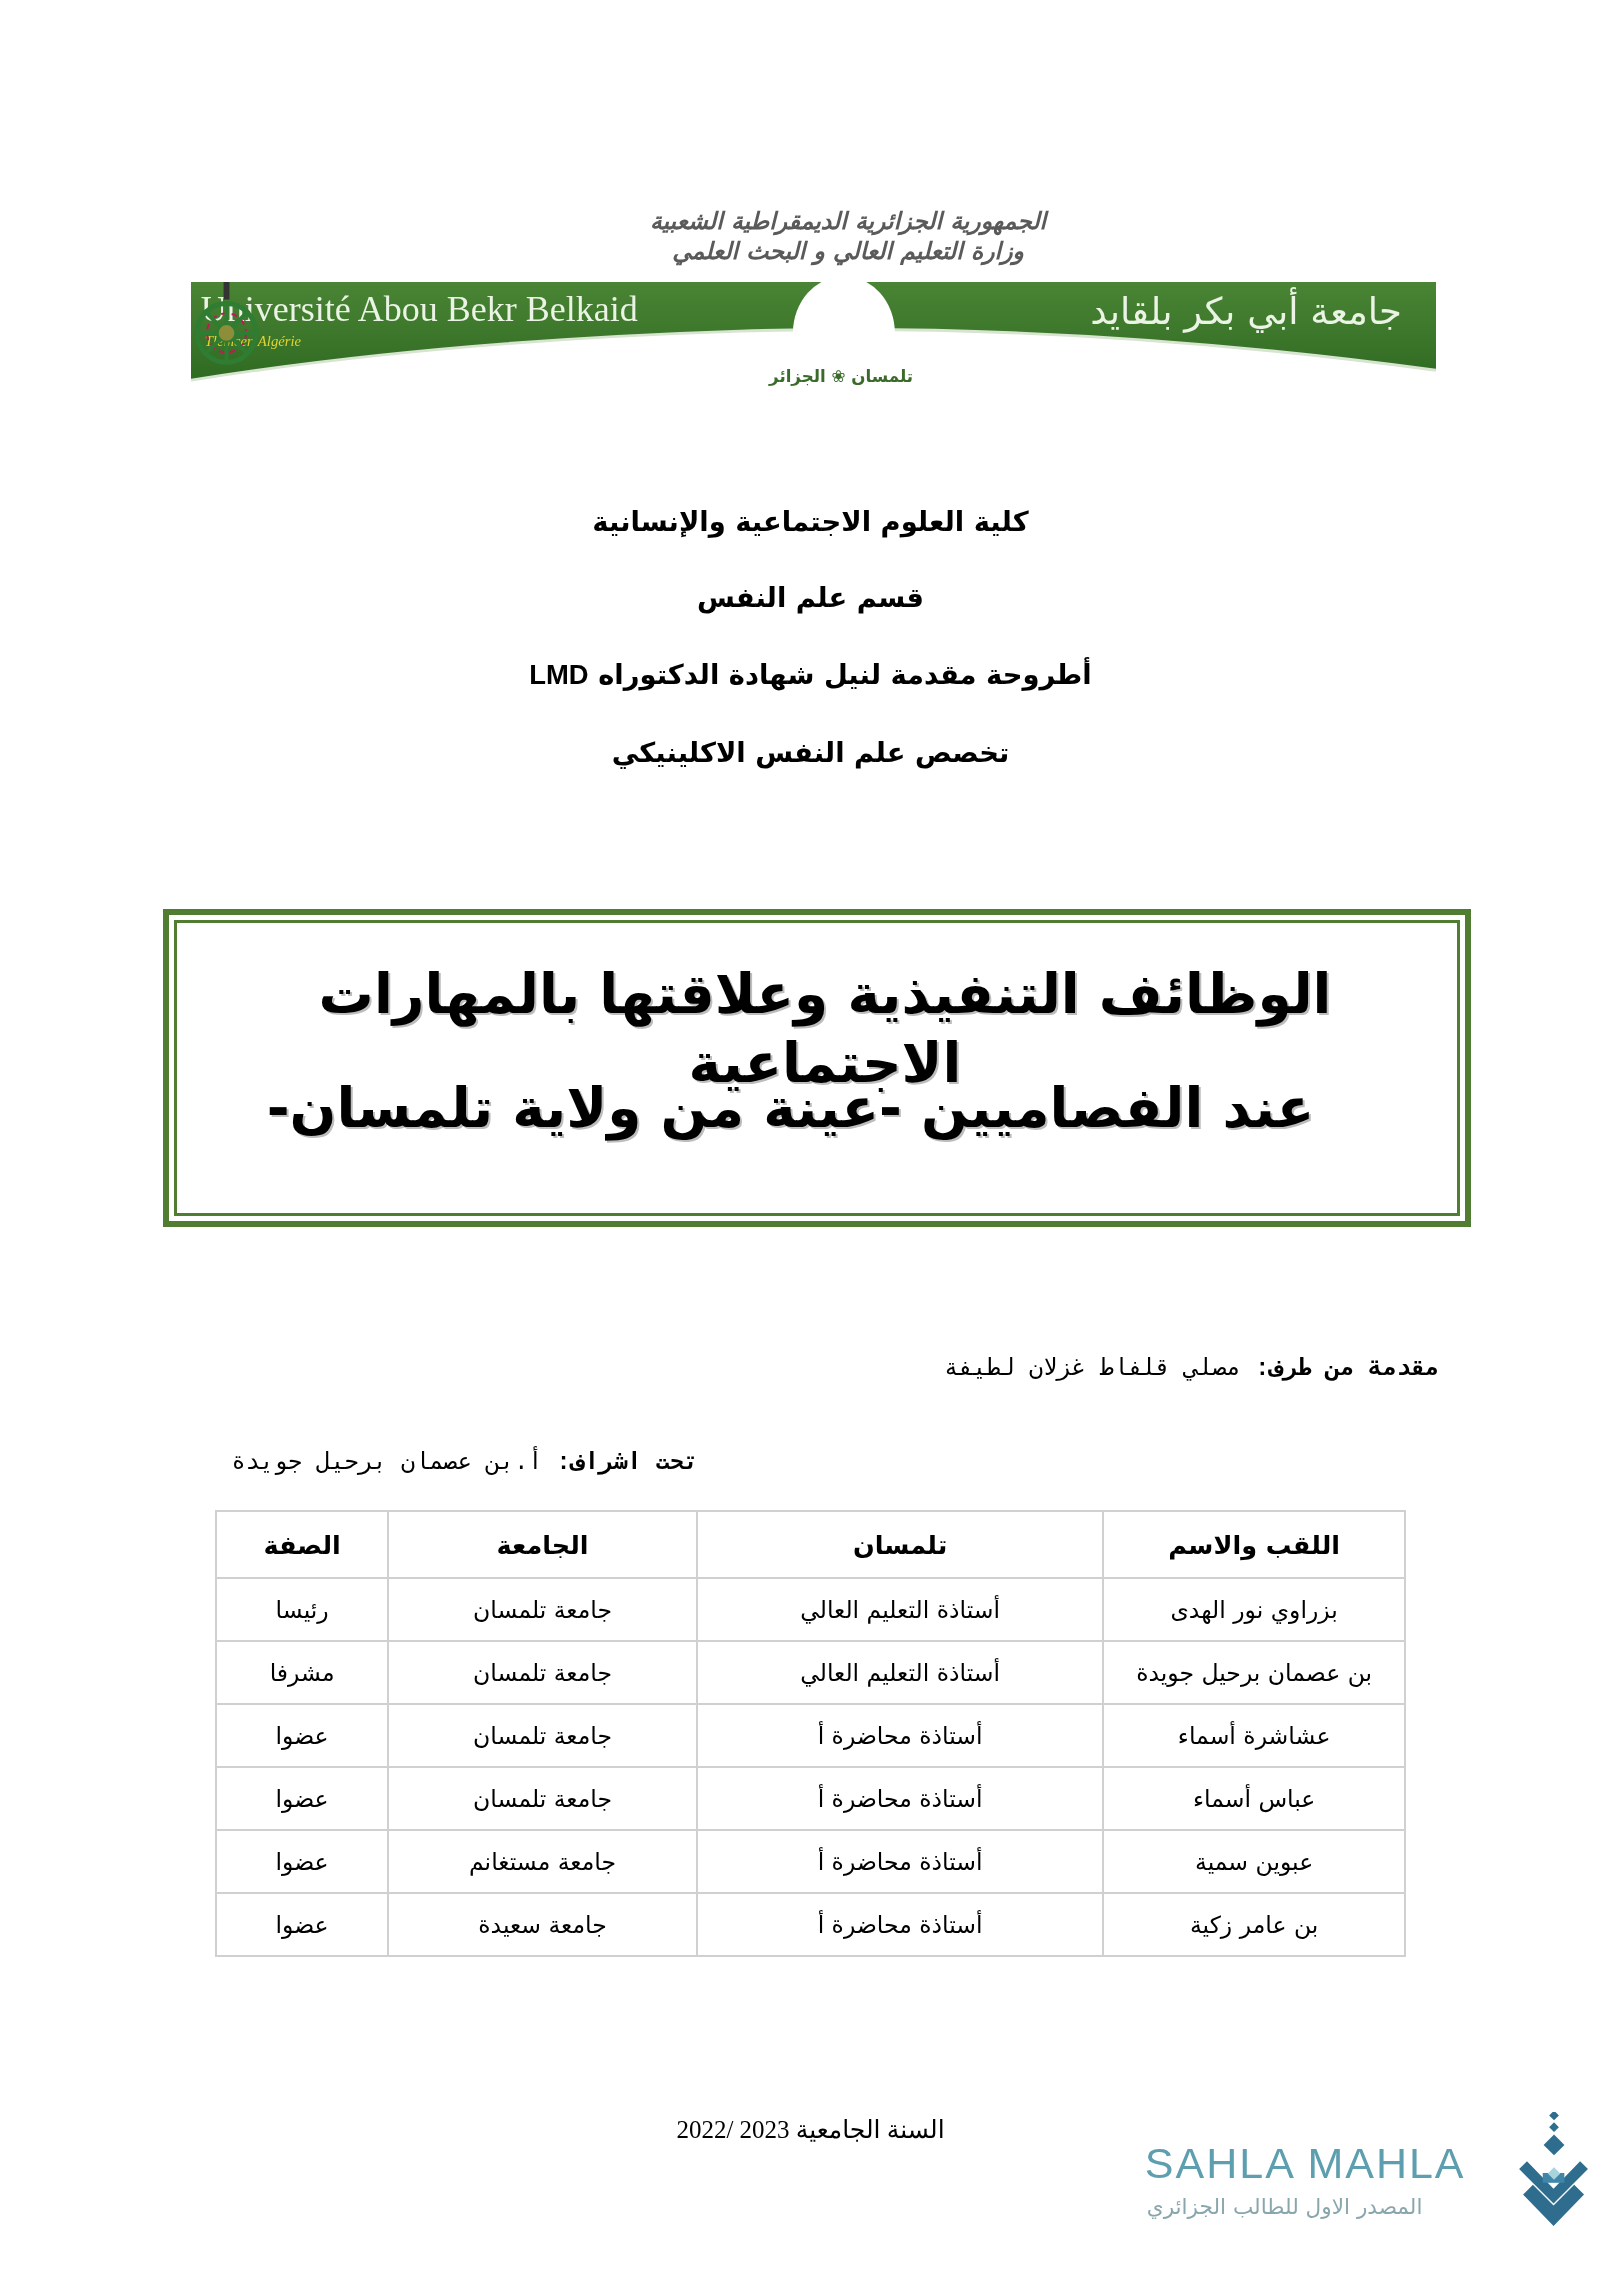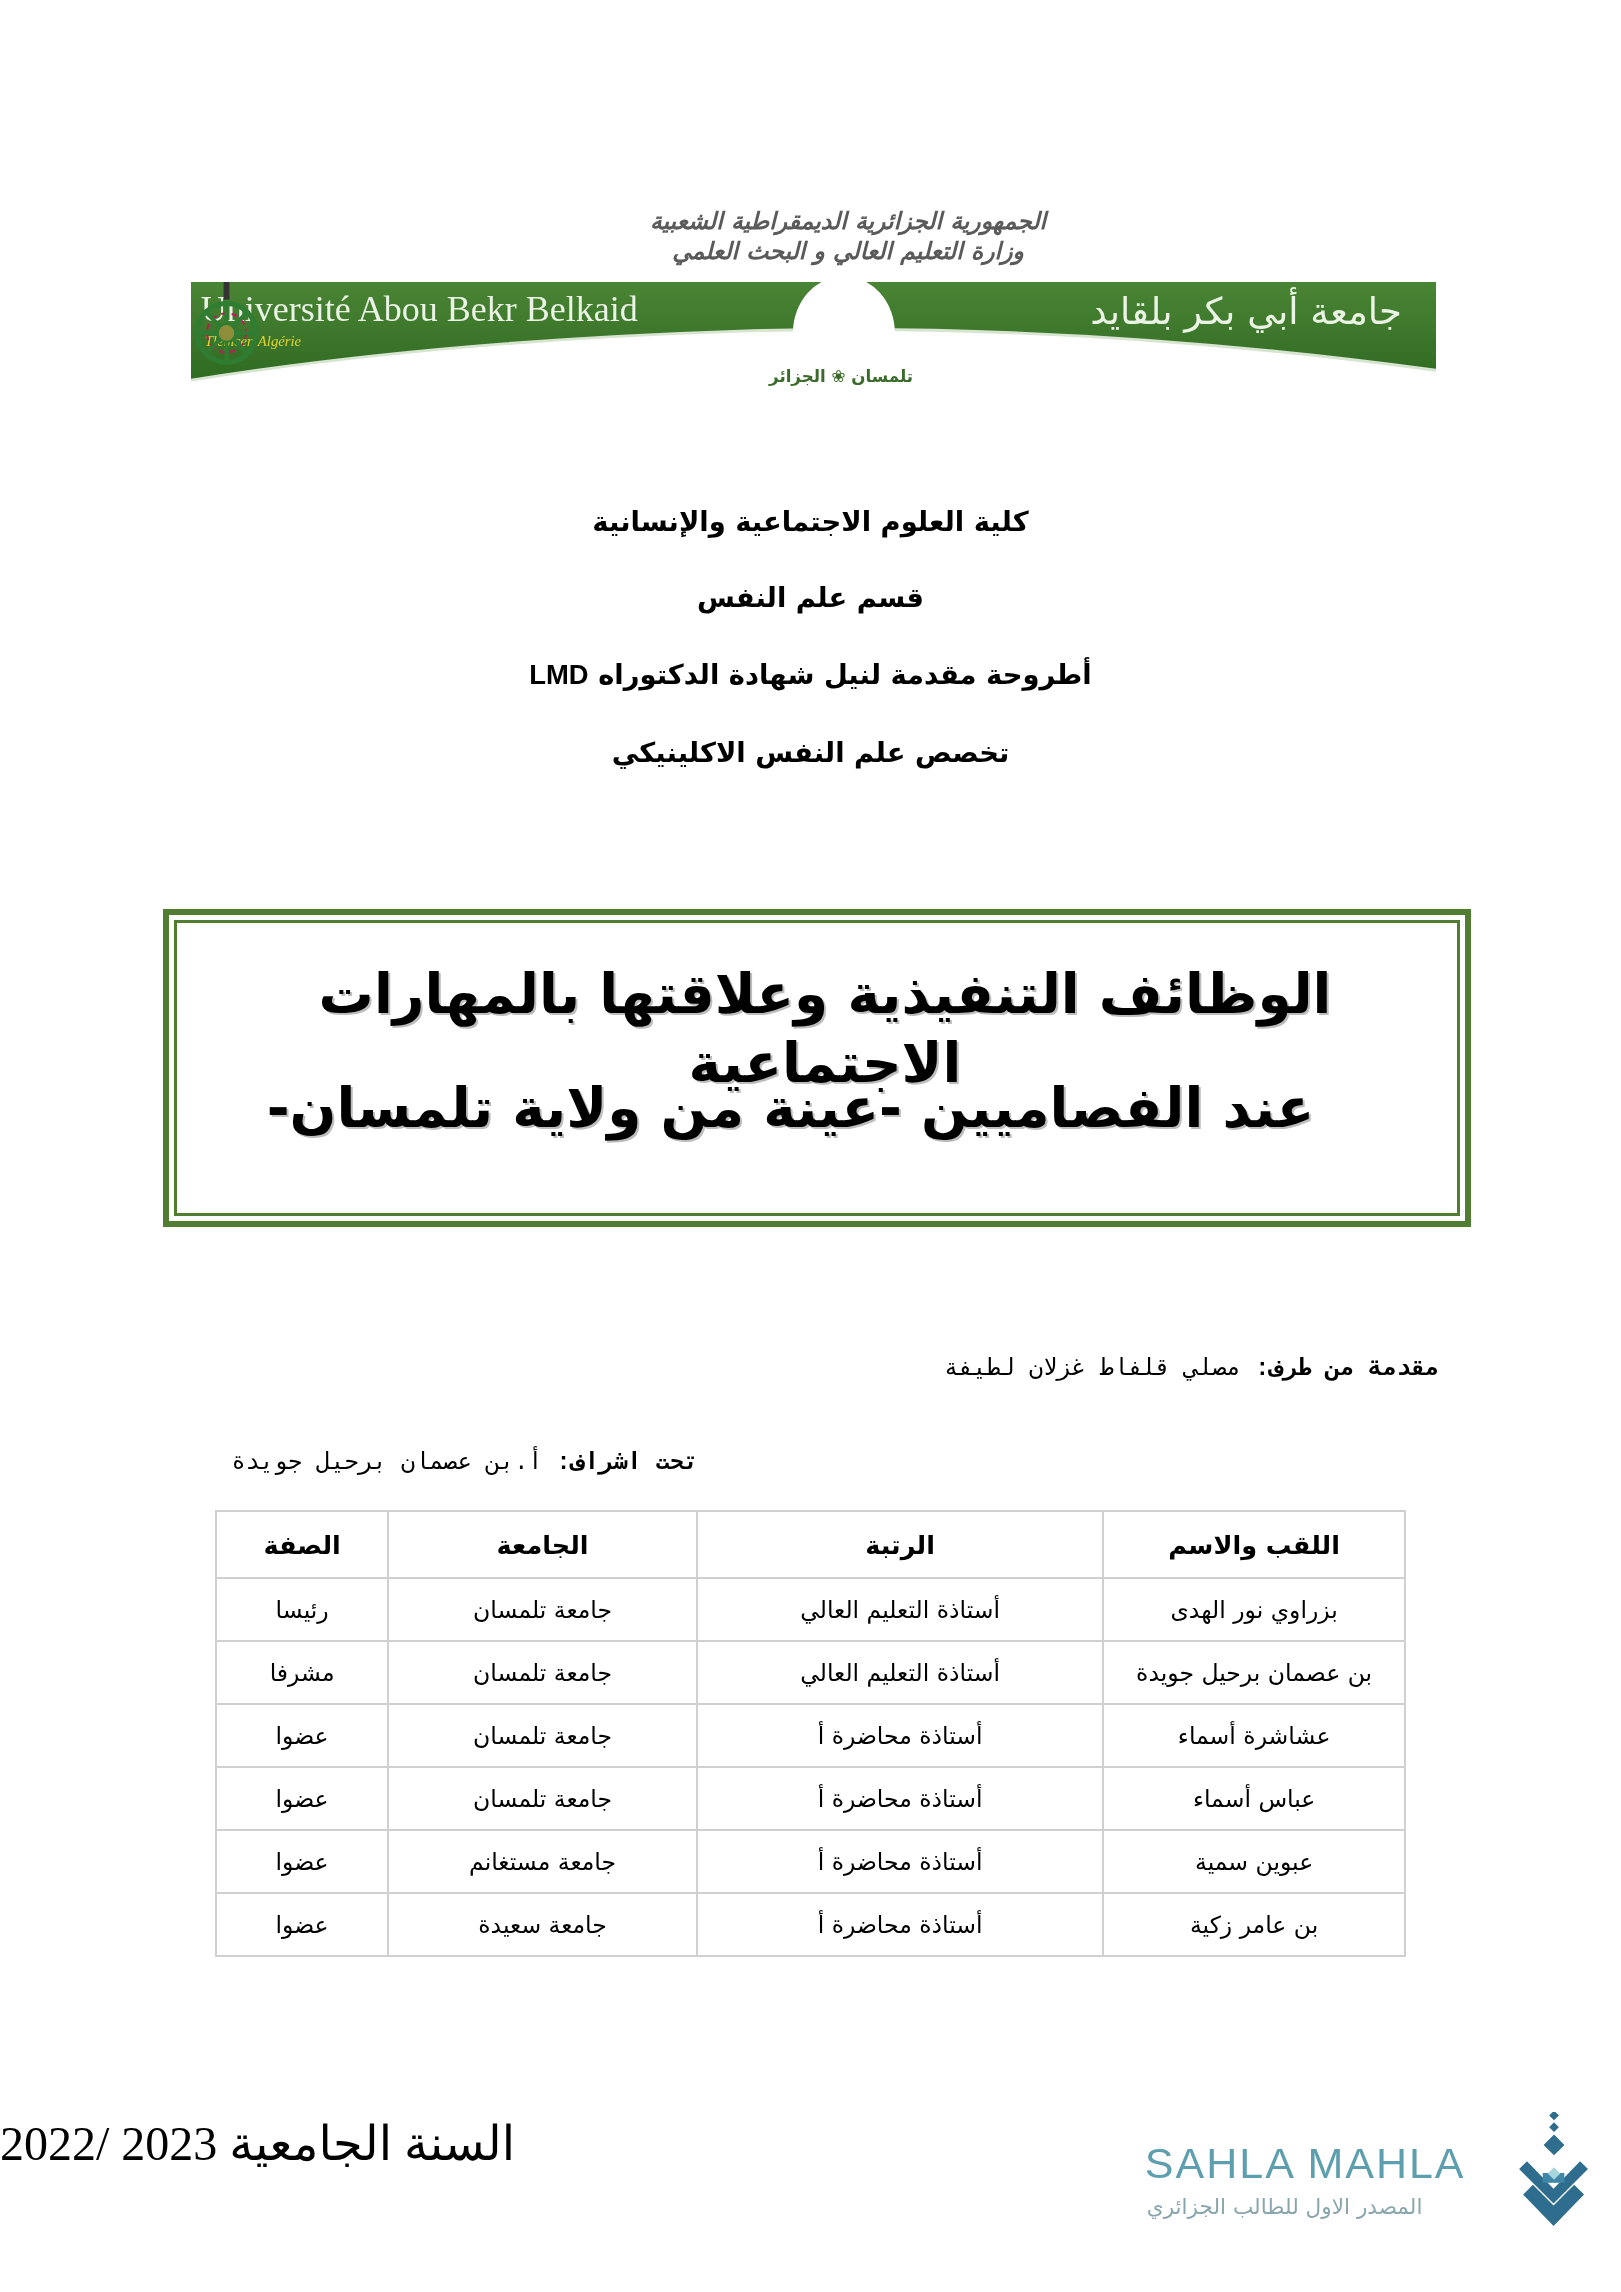--- a/index.html
+++ b/index.html
@@ -42,21 +42,21 @@
   
   table.committee { position: absolute; left: 215px; top: 1510px; width: 1191px; border-collapse: collapse; direction: rtl; font-family: "DejaVu Sans", sans-serif; }
   table.committee th, table.committee td { border: 2px solid #d0d0d0; text-align: center; height: 61px; padding: 0 12px; font-size: 23.5px; }
   table.committee th { font-weight: bold; font-size: 25.5px; height: 65px; }
   table.committee col.c-name { width: 304px; }
   table.committee col.c-rank { width: 410px; }
   table.committee col.c-uni { width: 311px; }
   table.committee col.c-role { width: 173px; }
 
   
-  .year { position: absolute; left: 0; width: 1621px; top: 2115px; text-align: left; direction: rtl; font-family: "Liberation Serif", serif; font-size: 48px; }
+  .year { position: absolute; left: 0; width: 1621px; top: 2115px; text-align: center; direction: rtl; font-family: "Liberation Serif", serif; font-size: 25px; }
   .wm { position: absolute; left: 1137px; top: 2135px; width: 412px; height: 108px; }
   .wm-title { position: absolute; left: 7.8px; top: 3.9px; font-family: "Liberation Sans", sans-serif; font-size: 43px; color: #5d9fae; letter-spacing: 2px; white-space: nowrap; }
   .wm-sub { position: absolute; left: 9.8px; top: 59px; width: 372px; direction: rtl; text-align: left; font-family: "DejaVu Sans", sans-serif; font-size: 21.6px; color: #8aa6ad; white-space: nowrap; }
   .wm-emblem { position: absolute; left: 382px; top: -23.5px; width: 74px; height: 118px; }
 </style>
 </head>
 <body>
 
 <div class="logo-wrap">
   <div class="ministry">
@@ -120,21 +120,21 @@
 <table class="committee">
   <colgroup>
     <col class="c-name">
       <col class="c-rank">
       <col class="c-uni">
       <col class="c-role">
   </colgroup>
   <thead>
     <tr>
       <th>اللقب والاسم</th>
-      <th>الرتبة</th>
+      <th>تلمسان</th>
       <th>الجامعة</th>
       <th>الصفة</th>
     </tr>
   </thead>
   <tbody>
     <tr>
       <td>بزراوي نور الهدى</td>
       <td>أستاذة التعليم العالي</td>
       <td>جامعة تلمسان</td>
       <td>رئيسا</td>

